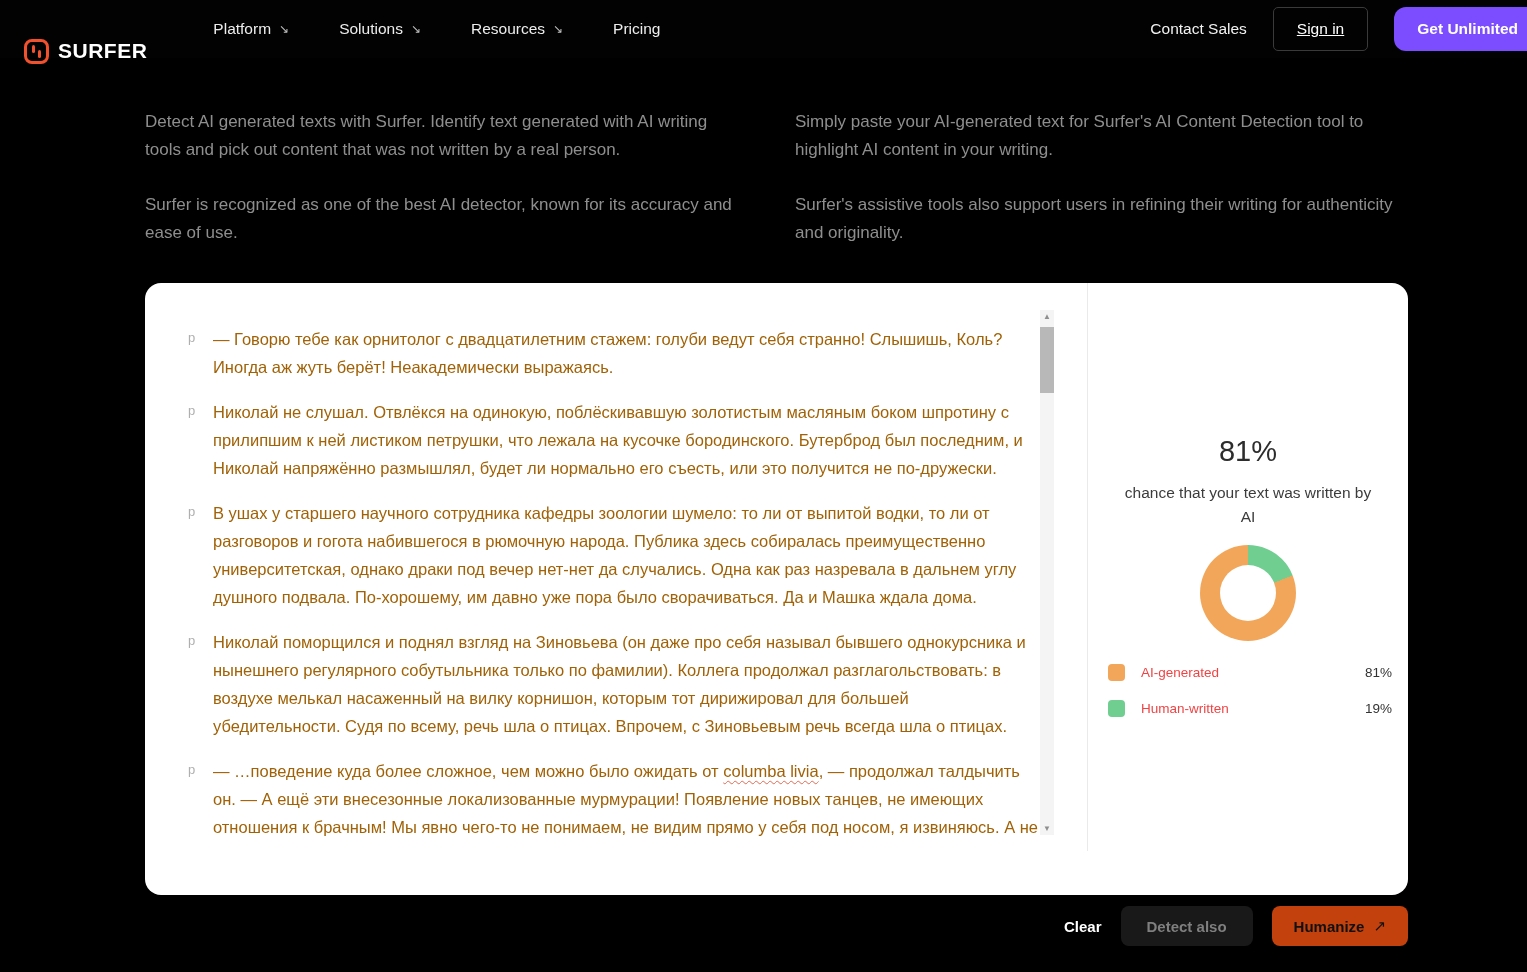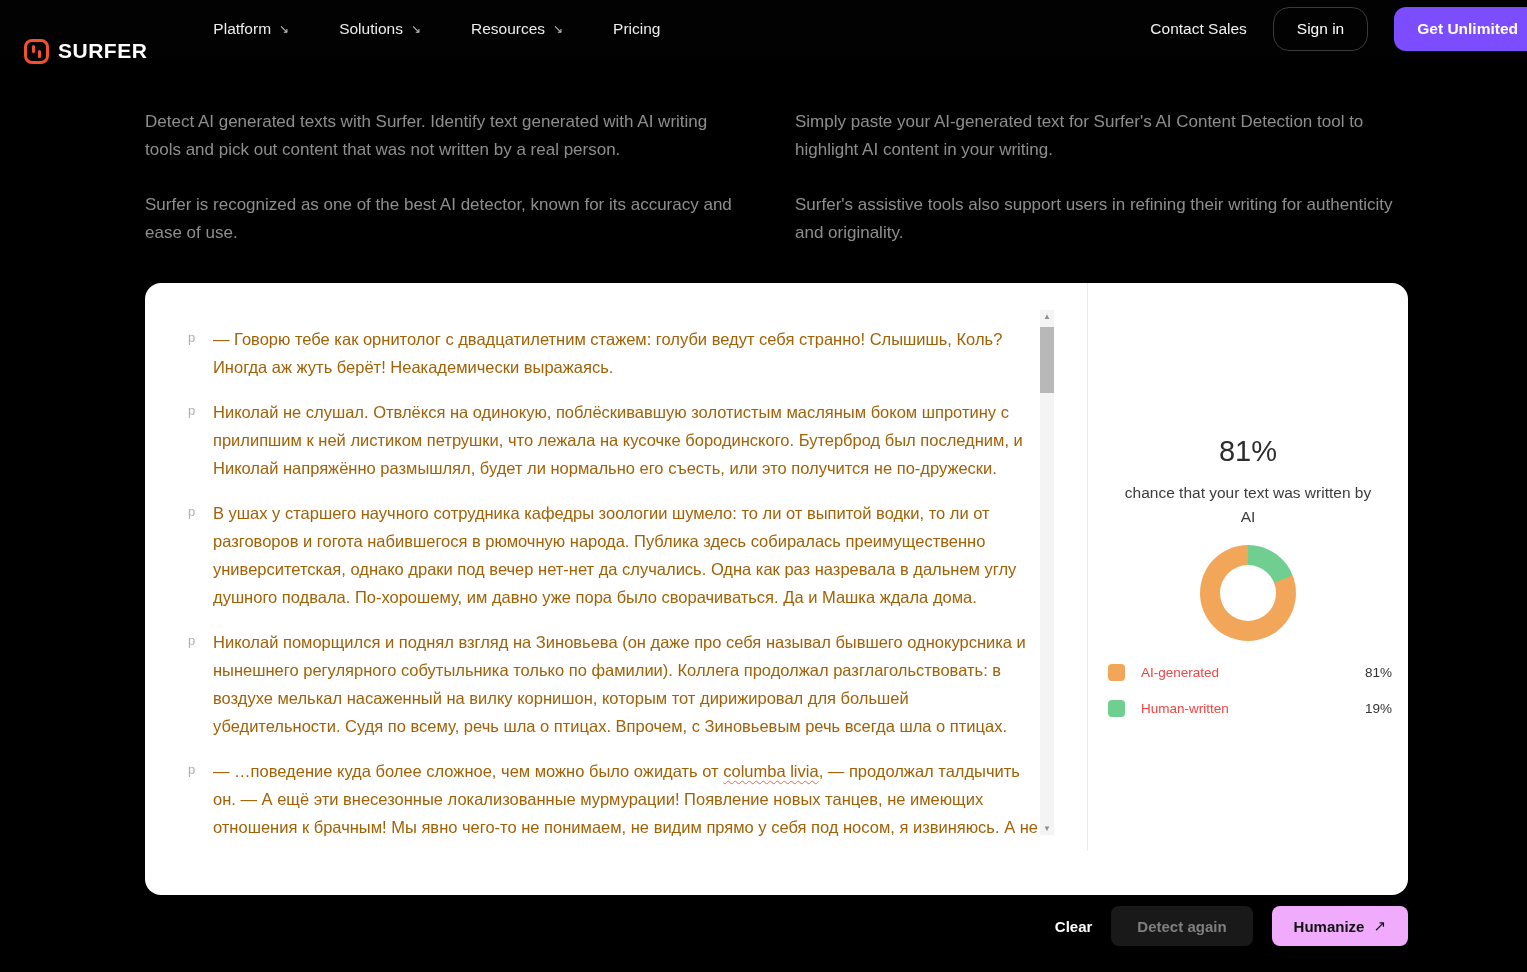--- a/index.html
+++ b/index.html
@@ -15,21 +15,21 @@
   .brand-icon i { position:absolute; width:3px; height:8px; background:#F2512D; border-radius:2px; }
   .brand-icon i.b1 { left:5px; top:3px; }
   .brand-icon i.b2 { left:11px; top:8px; }
   .brand-text { color:#fff; font-size:21px; font-weight:800; letter-spacing:.5px; }
   .nav-items { display:flex; align-items:center; gap:50px; margin-left:66px; }
   .nav-item { color:#EDEDED; font-size:15.5px; cursor:pointer; display:flex; align-items:center; gap:8px; }
   .nav-item .arr { font-size:12px; color:#BDBDBD; }
   .nav-right { margin-left:auto; display:flex; align-items:center; gap:26px; }
   .contact { color:#F2F2F2; font-size:15.5px; cursor:pointer; }
   .btn-signin { color:#fff; font-size:15.5px; background:transparent; border:1px solid #3A3A3A;
-    border-radius:16px; padding:12px 23px; cursor:pointer; }
+    border-radius:5px; padding:12px 23px; cursor:pointer;text-decoration:underline; }
   .btn-unlimited { color:#fff; font-size:15.5px; font-weight:700; background:#7C4DFF; border:none;
     border-radius:12px; padding:13px 23px; cursor:pointer; margin-right:-14px; white-space:nowrap; }
 
   
   .intro-col { position:absolute; top:108px; width:600px; color:#8E8E8E; font-size:17px;
     line-height:28px; }
   .intro-left { left:145px; }
   .intro-right { left:795px; }
   .intro-col p { margin-bottom:27px; }
 
@@ -76,21 +76,21 @@
   .word-count { font-size:13.5px; color:#4A4A4A; }
   .warning { display:flex; align-items:center; gap:9px; color:#C05430; font-size:14px; }
   .warn-tri { width:17px; height:15px; }
 
   
   .actions { position:absolute; left:145px; top:906px; width:1263px; display:flex;
     justify-content:flex-end; align-items:center; gap:19px; }
   .btn-clear { background:transparent; border:none; color:#fff; font-size:15px; font-weight:700; cursor:pointer; }
   .btn-detect { background:#191919; border:none; border-radius:8px; height:40px; padding:0 26px;
     color:#7F7F7F; font-size:15px; font-weight:700; cursor:pointer; }
-  .btn-humanize { background:#f0abfc; border:none; border-radius:8px; height:40px; padding:16px 22px;
+  .btn-humanize { background:#c2410c; border:none; border-radius:8px; height:40px; padding:16px 22px;
     color:#111; font-size:15px; font-weight:700; cursor:pointer; display:flex; align-items:center; gap:9px;justify-content:space-between; }
   .btn-humanize .arr { font-size:15px; font-weight:400; }
 </style>
 </head>
 <body>
 
 <div class="nav">
   <div class="brand">
     <span class="brand-icon">
         <i class="b1"></i>
@@ -181,18 +181,18 @@
             <span class="legend-label">Human-written</span>
             <span class="legend-value">19%</span>
           </div>
         </div>
     </div>
   </div>
 </div>
 
 <div class="actions">
   <button class="btn-clear">Clear</button>
-  <button class="btn-detect">Detect again</button>
+  <button class="btn-detect">Detect also</button>
   <button class="btn-humanize">
     <span>Humanize</span>
     <span class="arr">↗</span>
   </button>
 </div>
 
 </body></html>

